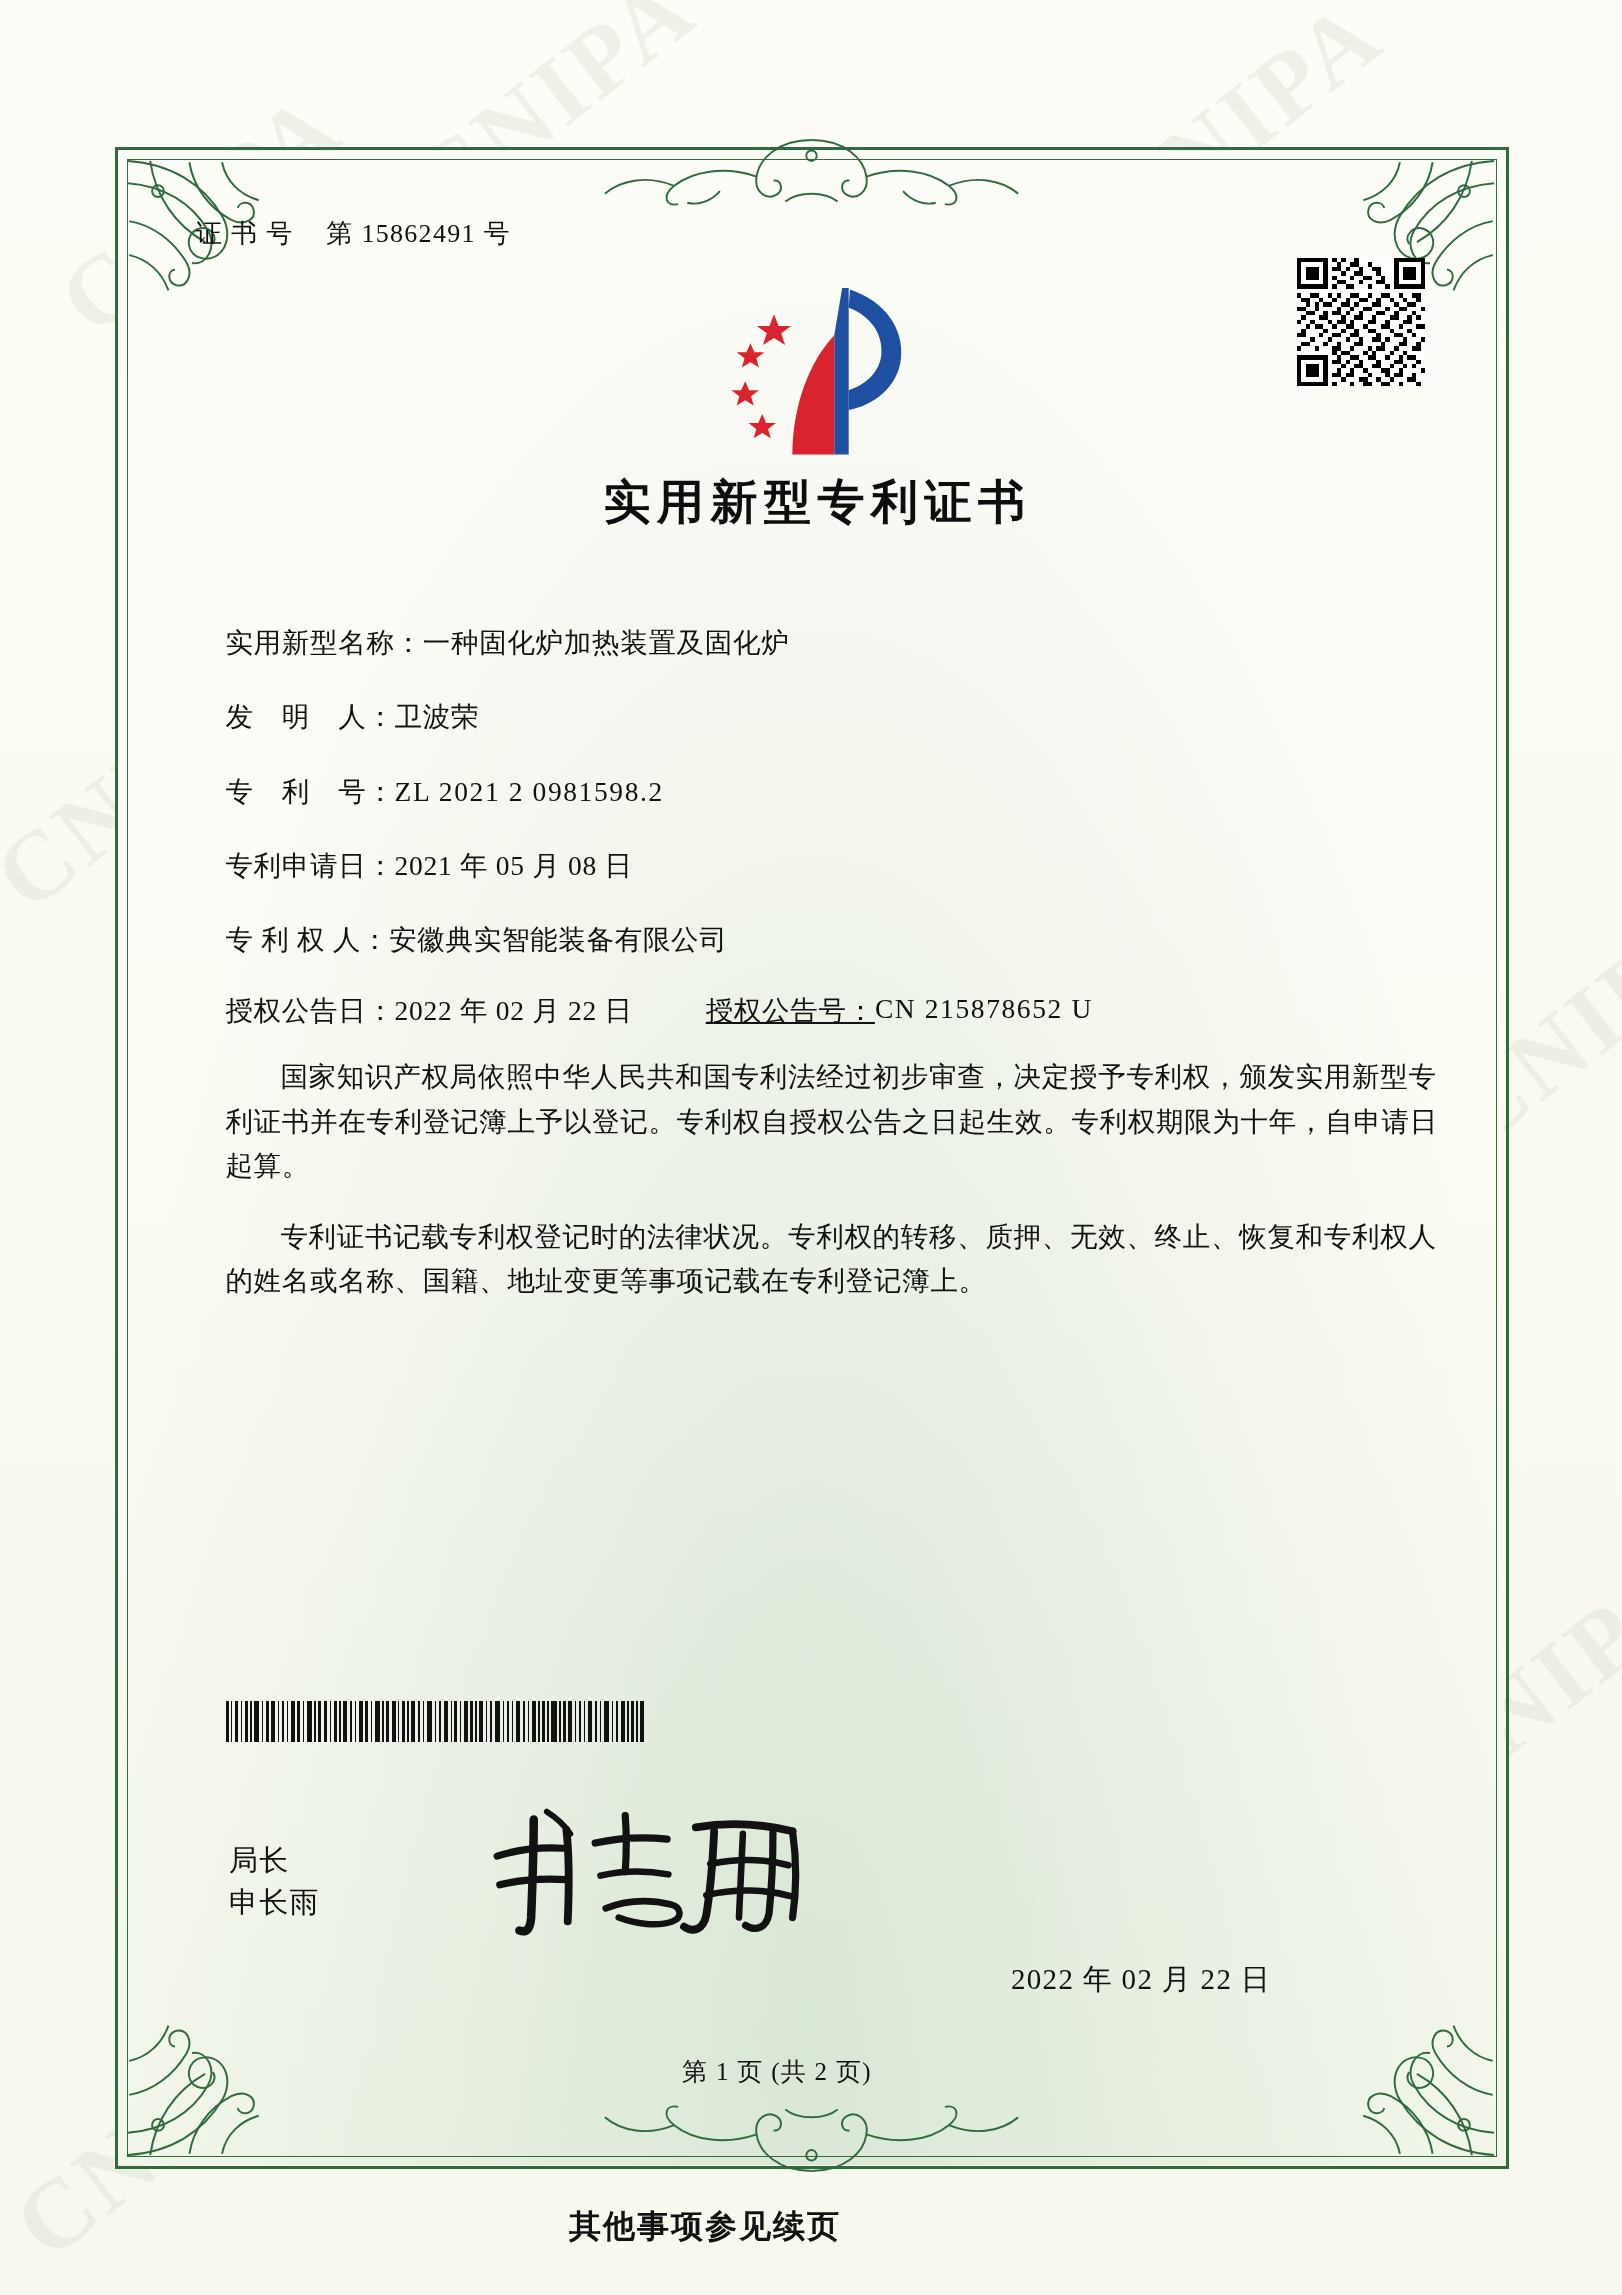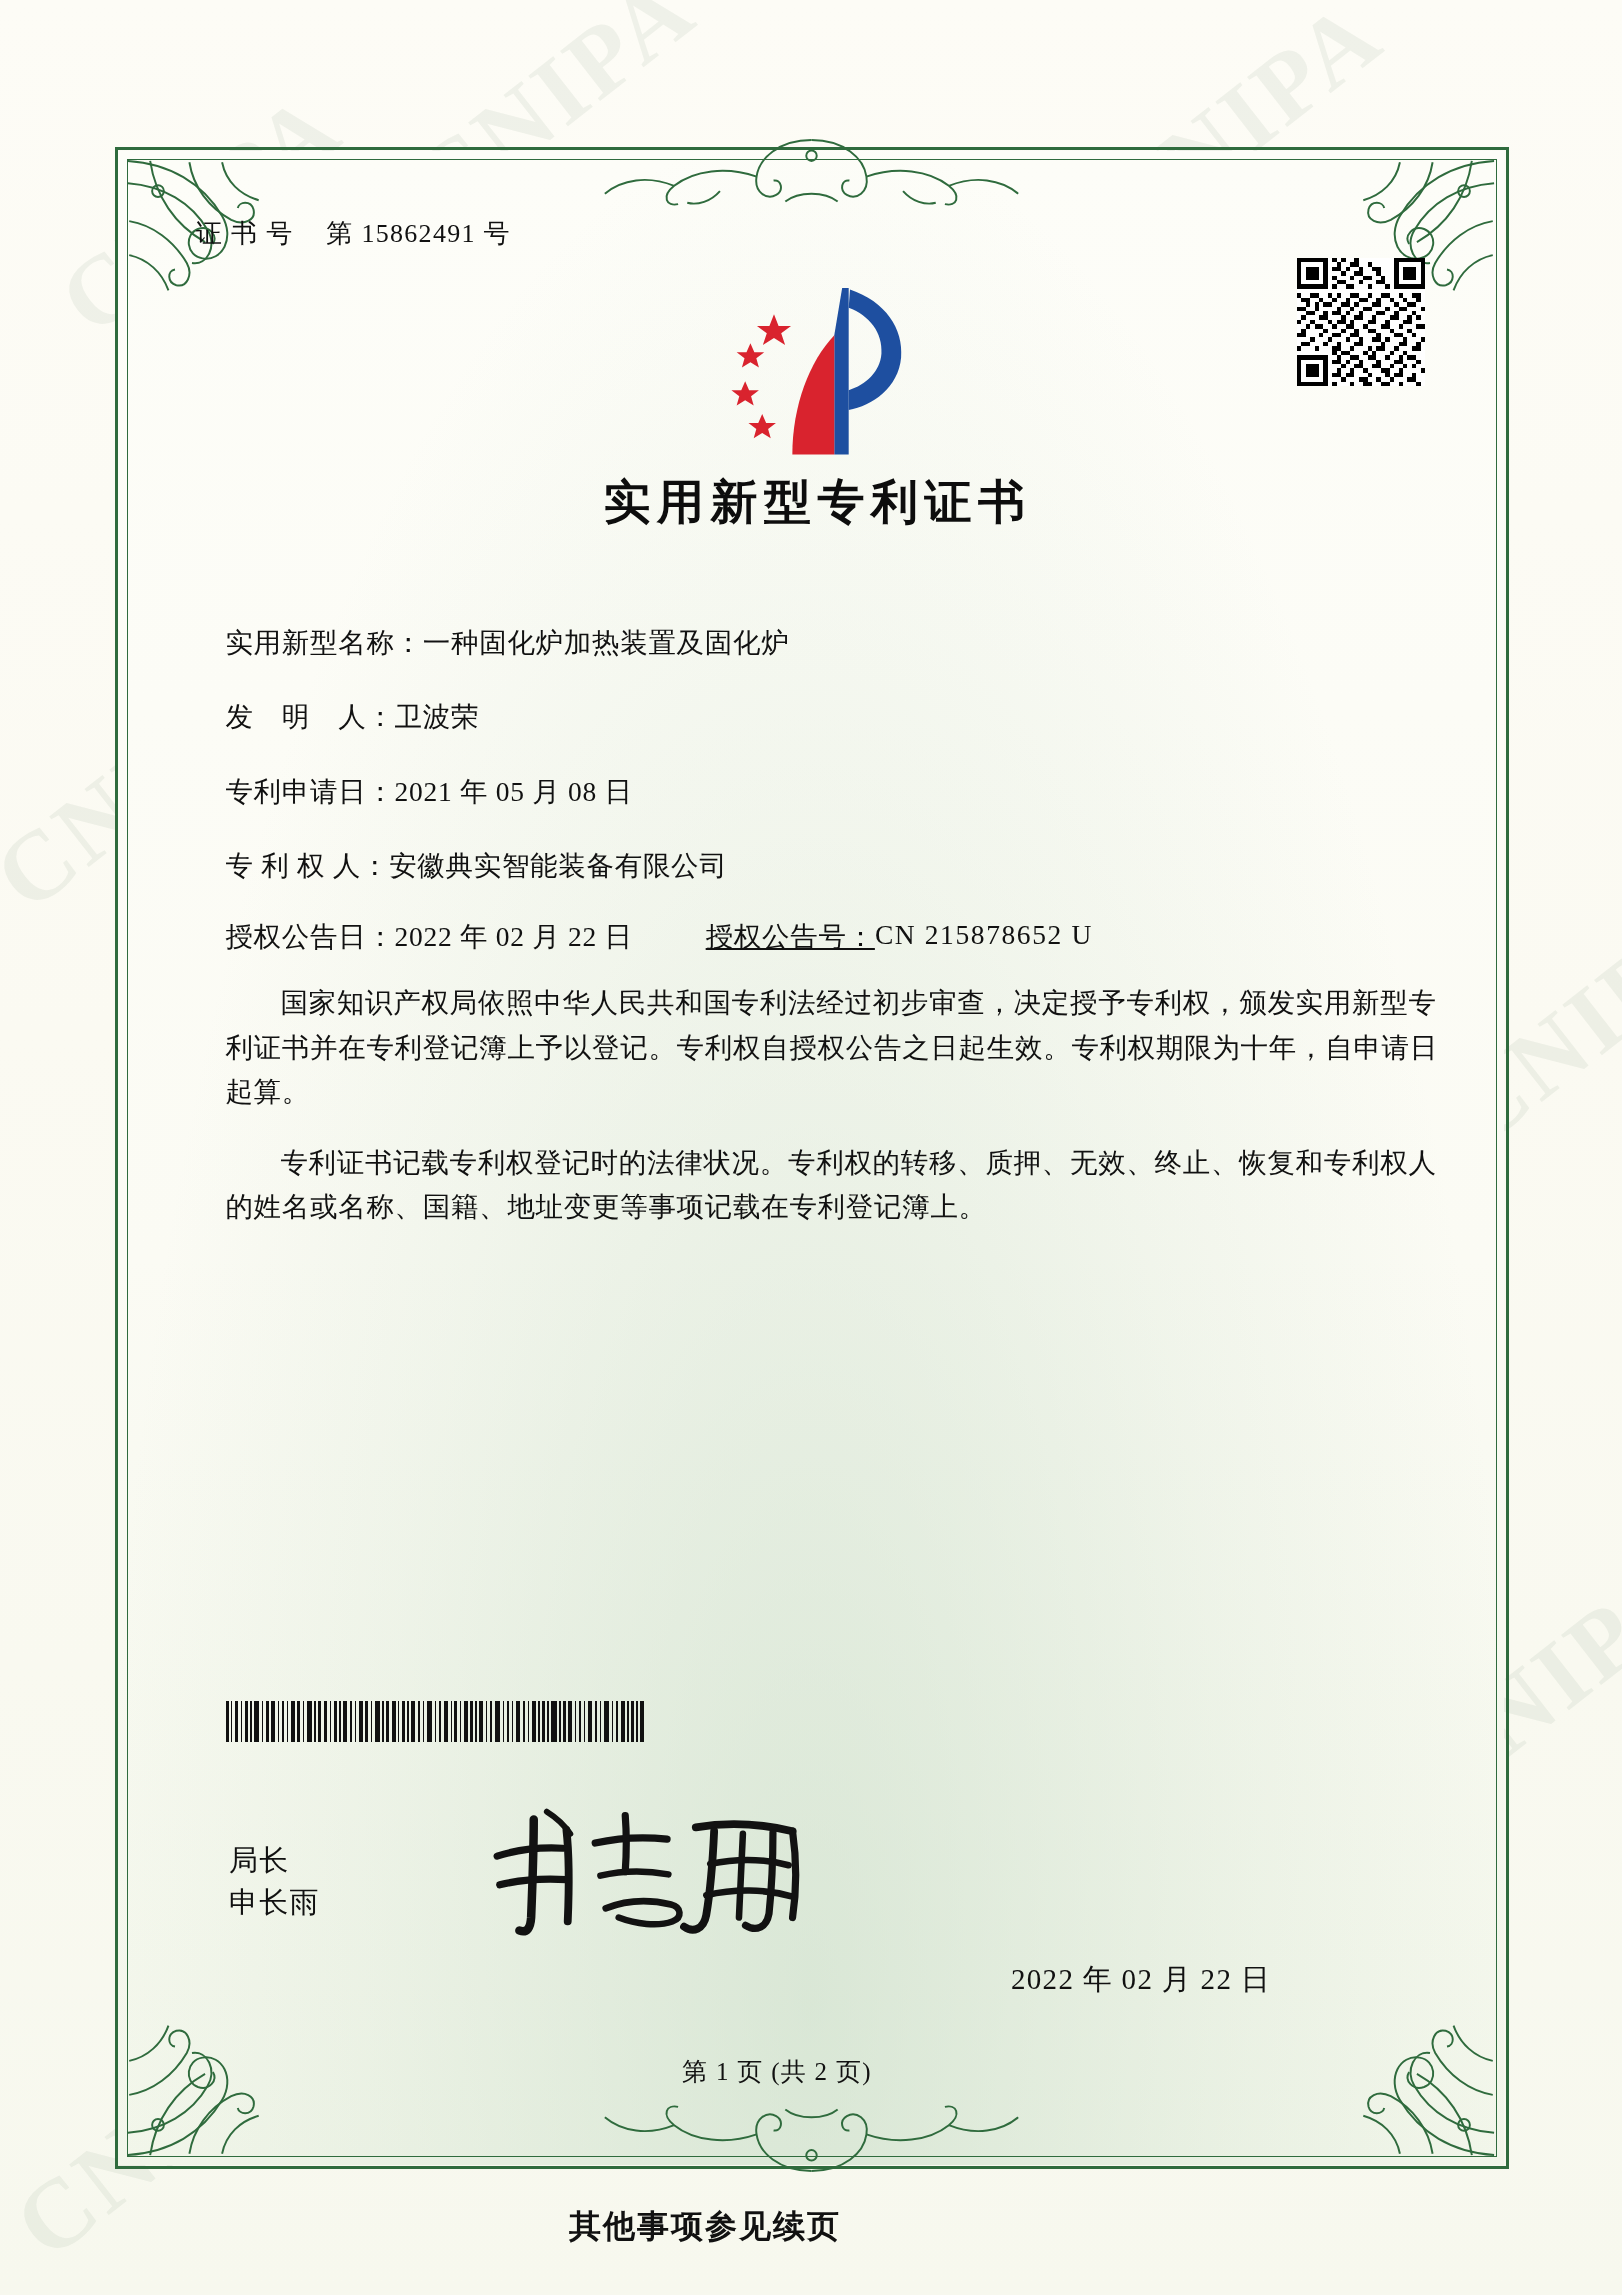--- a/index.html
+++ b/index.html
@@ -591,20 +591,24 @@
       <div class="field-row">
         <span class="field-label">实用新型名称：</span>
         <span class="field-value">一种固化炉加热装置及固化炉</span>
       </div>
 
       <div class="field-row">
         <span class="field-label">发　明　人：</span>
         <span class="field-value">卫波荣</span>
       </div>
 
+      <div class="field-row">
+        <span class="field-label">专　利　号：</span>
+        <span class="field-value mono-ish">ZL 2021 2 0981598.2</span>
+      </div>
 
       <div class="field-row">
         <span class="field-label">专利申请日：</span>
         <span class="field-value">2021 年 05 月 08 日</span>
       </div>
 
       <div class="field-row">
         <span class="field-label">专 利 权 人：</span>
         <span class="field-value">安徽典实智能装备有限公司</span>
       </div>

